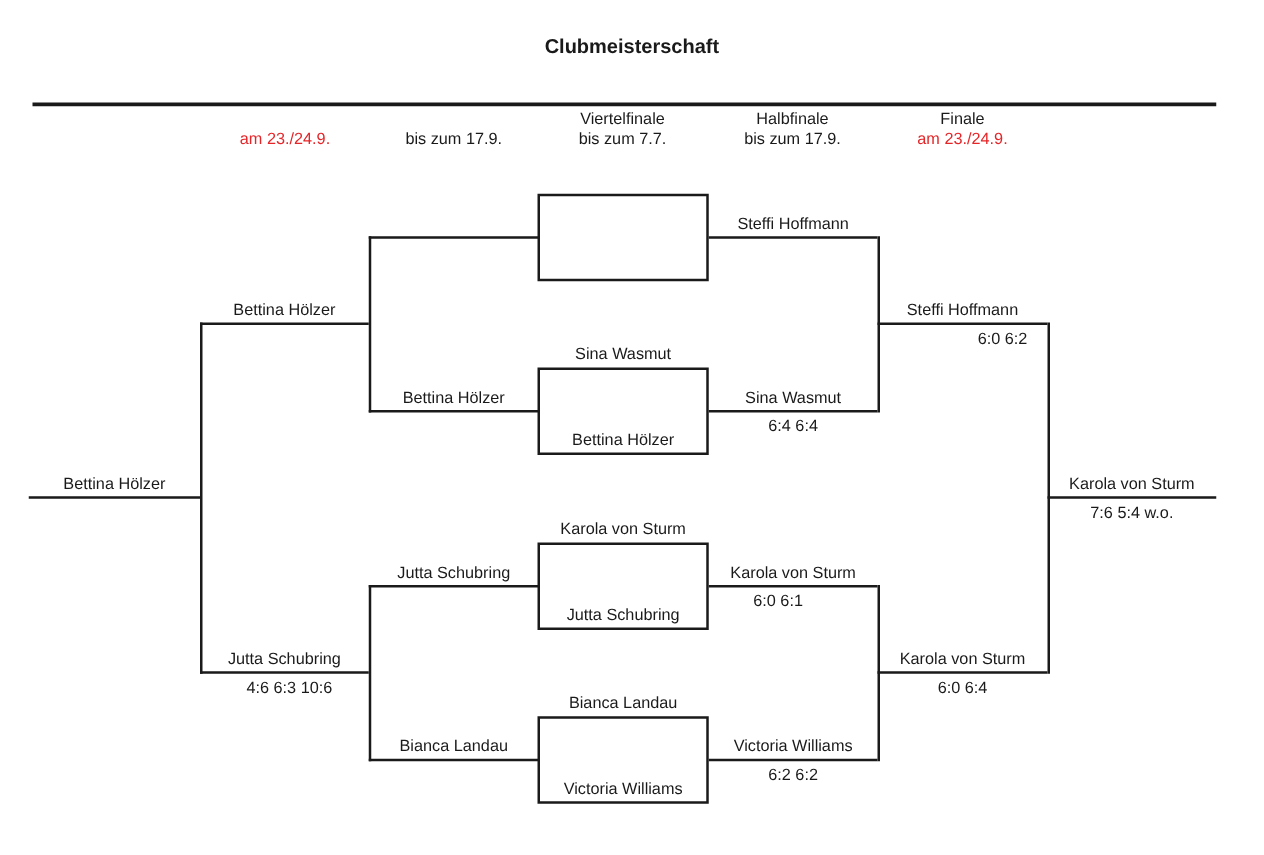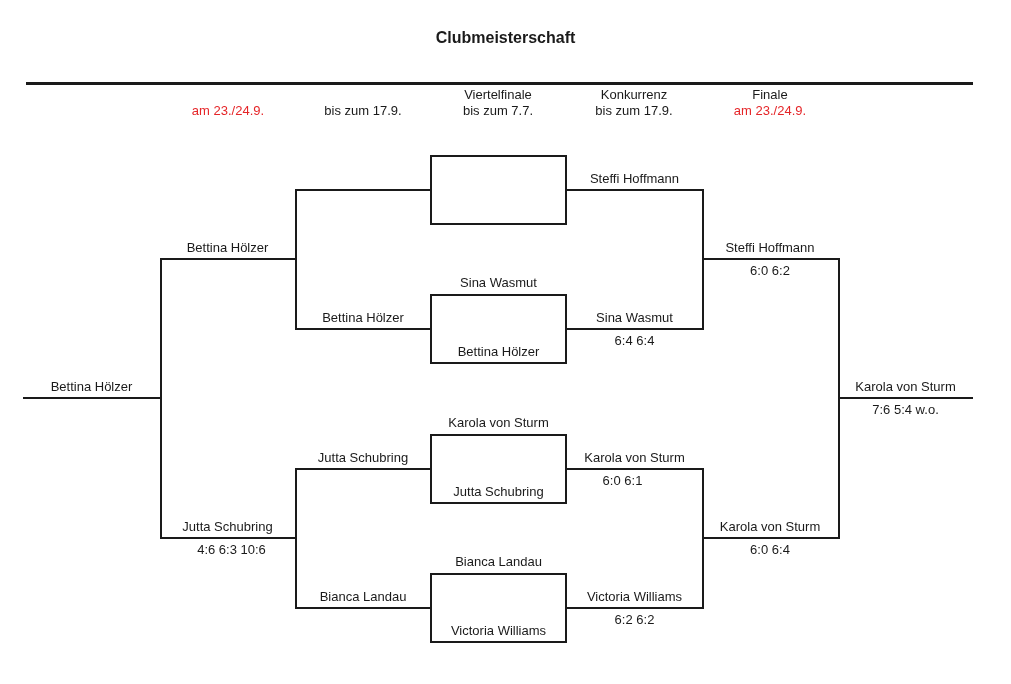--- a/index.html
+++ b/index.html
@@ -40,21 +40,21 @@
 
   <div class="title">Clubmeisterschaft</div>
   <div class="topline"></div>
 
   <div class="lbl" style="left:153px;top:86px;width:150px;"></div>
   <div class="lbl red" style="left:153px;top:102px;width:150px;">am 23./24.9.</div>
   <div class="lbl" style="left:288px;top:86px;width:150px;"></div>
   <div class="lbl" style="left:288px;top:102px;width:150px;">bis zum 17.9.</div>
   <div class="lbl" style="left:423px;top:86px;width:150px;">Viertelfinale</div>
   <div class="lbl" style="left:423px;top:102px;width:150px;">bis zum 7.7.</div>
-  <div class="lbl" style="left:559px;top:86px;width:150px;">Konkurrenz</div>
+  <div class="lbl" style="left:559px;top:86px;width:150px;">Halbfinale</div>
   <div class="lbl" style="left:559px;top:102px;width:150px;">bis zum 17.9.</div>
   <div class="lbl" style="left:695px;top:86px;width:150px;">Finale</div>
   <div class="lbl red" style="left:695px;top:102px;width:150px;">am 23./24.9.</div>
 
   <div class="mbox" style="top:155px;"></div>
   <div class="lbl" style="left:430px;top:135px;width:137px;"></div>
   <div class="lbl" style="left:430px;top:204px;width:137px;"></div>
 
   <div class="mbox" style="top:294px;"></div>
   <div class="lbl" style="left:430px;top:274px;width:137px;">Sina Wasmut</div>
@@ -84,21 +84,21 @@
   <div class="hline" style="left:567px;top:468px;width:135px;"></div>
   <div class="lbl" style="left:567px;top:449px;width:135px;">Karola von Sturm</div>
   <div class="lbl" style="left:555px;top:472px;width:135px;">6:0 6:1</div>
   <div class="hline" style="left:567px;top:607px;width:135px;"></div>
   <div class="lbl" style="left:567px;top:588px;width:135px;">Victoria Williams</div>
   <div class="lbl" style="left:567px;top:611px;width:135px;">6:2 6:2</div>
 
   <div class="vline" style="left:702px;top:189px;height:141px;"></div>
   <div class="hline" style="left:702px;top:258px;width:136px;"></div>
   <div class="lbl" style="left:702px;top:239px;width:136px;">Steffi Hoffmann</div>
-  <div class="lbl" style="left:702px;top:262px;width:136px;">6:0 6:2</div>
+  <div class="lbl" style="left:734px;top:262px;width:136px;">6:0 6:2</div>
 
   <div class="vline" style="left:702px;top:468px;height:141px;"></div>
   <div class="hline" style="left:702px;top:537px;width:136px;"></div>
   <div class="lbl" style="left:702px;top:518px;width:136px;">Karola von Sturm</div>
   <div class="lbl" style="left:702px;top:541px;width:136px;">6:0 6:4</div>
 
   <div class="vline" style="left:838px;top:258px;height:281px;"></div>
   <div class="hline" style="left:838px;top:397px;width:135px;"></div>
   <div class="lbl" style="left:838px;top:378px;width:135px;">Karola von Sturm</div>
   <div class="lbl" style="left:838px;top:401px;width:135px;">7:6 5:4 w.o.</div>

